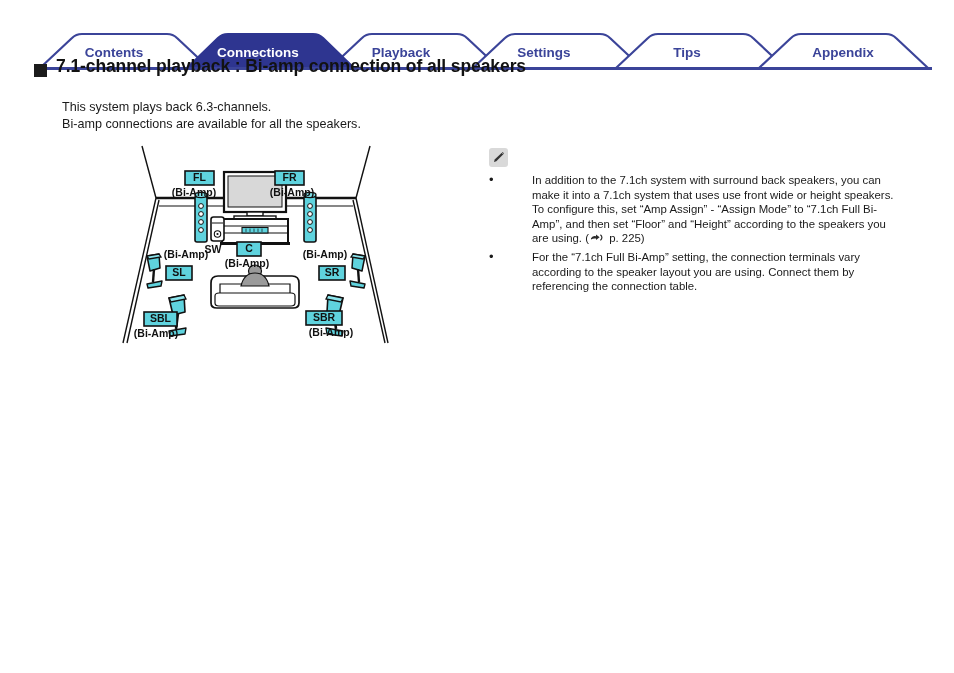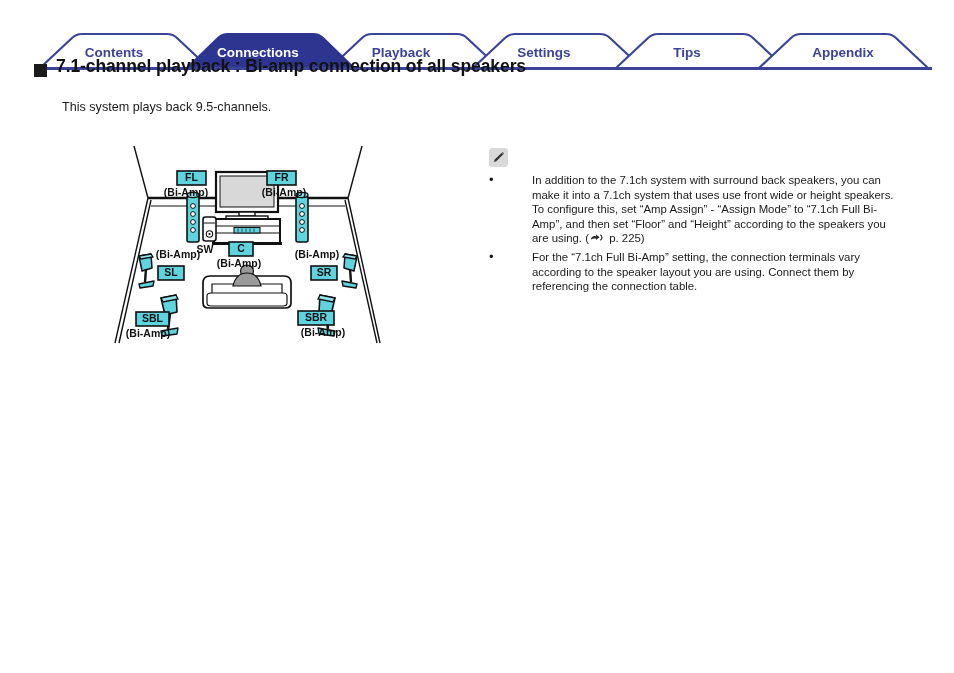--- a/index.html
+++ b/index.html
@@ -69,21 +69,21 @@
     left: 62px;
     top: 99px;
     font-size: 12.6px;
     line-height: 17px;
     color: #1a1a1a;
   }
 
   
   #diagram {
     position: absolute;
-    left: 112px;
+    left: 120px;
     top: 138px;
     width: 280px;
     height: 215px;
   }
   #diagram svg { display:block; }
   .dg-label {
     font-family: "Liberation Sans", sans-serif;
     font-size: 10.5px;
     font-weight: bold;
     fill: #111111;
@@ -184,21 +184,22 @@
     <rect x="36" y="55" width="896" height="3" fill="#3b4499"></rect>
   </svg>
 </div>
 
 <div id="heading-row">
   <div id="heading-square"></div>
   <div id="page-title">7.1-channel playback : Bi-amp connection of all speakers</div>
 </div>
 
 <div id="intro">
-  <div>This system plays back 9.5-channels.</div>
+  <div>This system plays back 6.3-channels.</div>
+  <div>Bi-amp connections are available for all the speakers.</div>
 </div>
 
 <div id="diagram">
   <svg width="280" height="215" viewBox="0 0 280 215" xmlns="http://www.w3.org/2000/svg">
 
     <g fill="none" stroke="#111111" stroke-width="1.4">
 
       <path d="M22 8 L36 60"></path>
       <path d="M36 60 L3 205"></path>
       <path d="M39 62 L7 205"></path>

